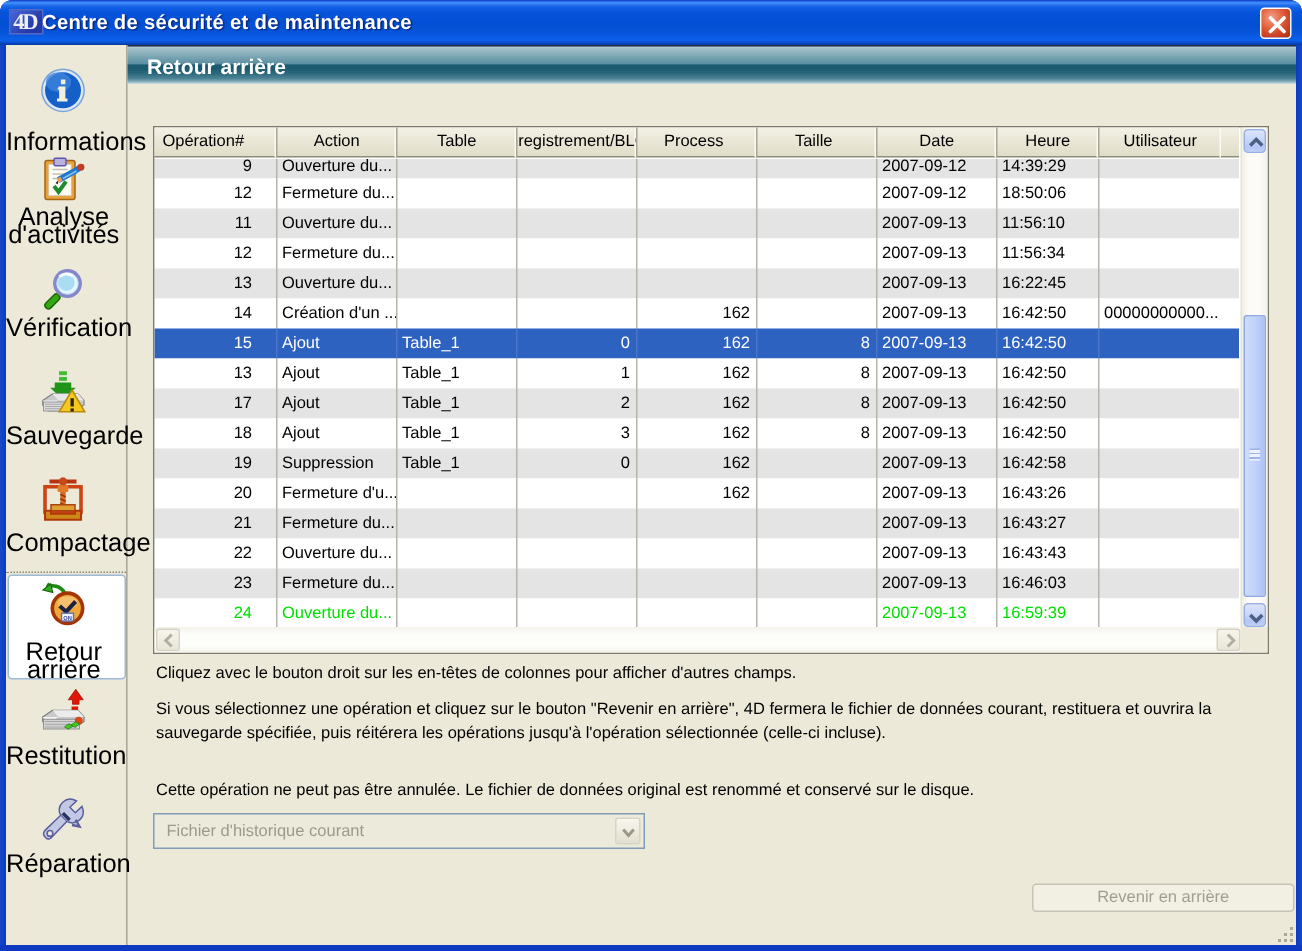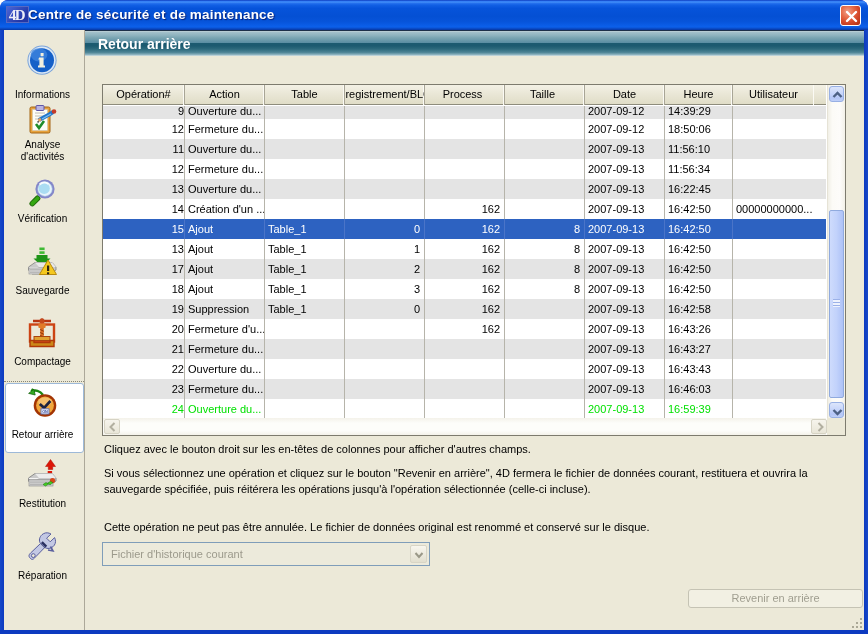--- a/index.html
+++ b/index.html
@@ -21,21 +21,21 @@
 #tclose svg{position:absolute;left:2px;top:2px}
 
 #lb,#rb{position:absolute;top:30px;width:4px;height:600px;background:linear-gradient(90deg,#1648c8,#0d3ac0)}
 #lb{left:0}#rb{left:864px;background:linear-gradient(90deg,#0d3ac0,#1648c8)}
 #bb{position:absolute;left:0;top:630px;width:868px;height:4px;background:#0d3ac0}
 
 #side{position:absolute;left:4px;top:30px;width:81px;height:600px;background:#ece9d8;
  border-right:1px solid #aca899;}
 .sicon{position:absolute;left:22px;width:32px;height:32px;z-index:3}
 .sicon svg{vertical-align:top}
-.slab{position:absolute;left:0;width:77px;text-align:center;font-size:10px;line-height:11.5px;color:#000;z-index:3}
+.slab{position:absolute;left:0;width:77px;text-align:center;font-size:17px;line-height:11.5px;color:#000;z-index:3}
 .seldot{position:absolute;left:0;top:351px;width:80px;border-top:1px dotted #8a8775;}
 .selbox{position:absolute;left:1px;top:353px;width:79px;height:70px;background:#fff;
  border:1px solid #9db9d8;border-radius:3px;}
 .selbox{z-index:2}
 
 #main{position:absolute;left:85px;top:30px;width:779px;height:600px;background:#ece9d8;}
 #band{position:absolute;left:0;top:0;width:779px;height:26px;
  background:linear-gradient(180deg,#1d3048 0%,#1d3048 2.5%,#b8cdd4 5.5%,#a1bfc9 9.6%,#8db2be 21%,#7aa5b2 30%,#5b8ea3 48.5%,#1c5a70 51%,#1c5a70 61%,#2c697c 73%,#4d8495 86%,#86aebb 94%,#d4e2e5 100%);}
 #band span{position:absolute;left:13px;top:6px;font-size:14px;font-weight:bold;color:#fff;}
 .p{position:absolute;left:19px;line-height:16px;color:#000;}
@@ -50,21 +50,21 @@
 #rows{position:absolute;left:0;top:21px;width:723px;height:312px;overflow:hidden;}
 .row{display:flex;height:20px;background:#fff;}
 .row.alt{background:#e4e4e4;}
 .row.sel{background:#2d62c1;color:#fff;}
 .row.grn{color:#00e000;}
 .row.part{height:13px;overflow:hidden;}
 .partin{display:flex;margin-top:-5px;height:20px;}
 .c{height:20px;line-height:20px;overflow:hidden;white-space:nowrap;flex:none;
  border-right:1px solid #b6b4aa;padding:0 3px;}
 .row.sel .c,.row.sel .partin .c{border-right-color:#4a74c8;}
-.c0{width:82px;text-align:right;padding-right:0;}
+.c0{width:82px;text-align:right;padding-right:16px;}
 .c1{width:80px;}.c2{width:80px;}
 .c3,.c4,.c5{text-align:right;padding-right:4px;}
 .c3{width:80px;}.c4{width:80px;}.c5{width:80px;}
 .c6{width:80px;}.c7{width:68px;}
 .c8{width:81px;border-right:none;}
 .h.c8{width:81px;}
 
 #vsb{position:absolute;left:724px;top:0;width:18px;height:333px;
  background:linear-gradient(90deg,#f1efe6 0%,#fcfbf7 25%,#fdfcfa 70%,#f3f1e8 100%);border-left:1px solid #e6e3d6;}
 .sbtn{position:absolute;left:1px;width:15px;height:16px;border-radius:3px;

